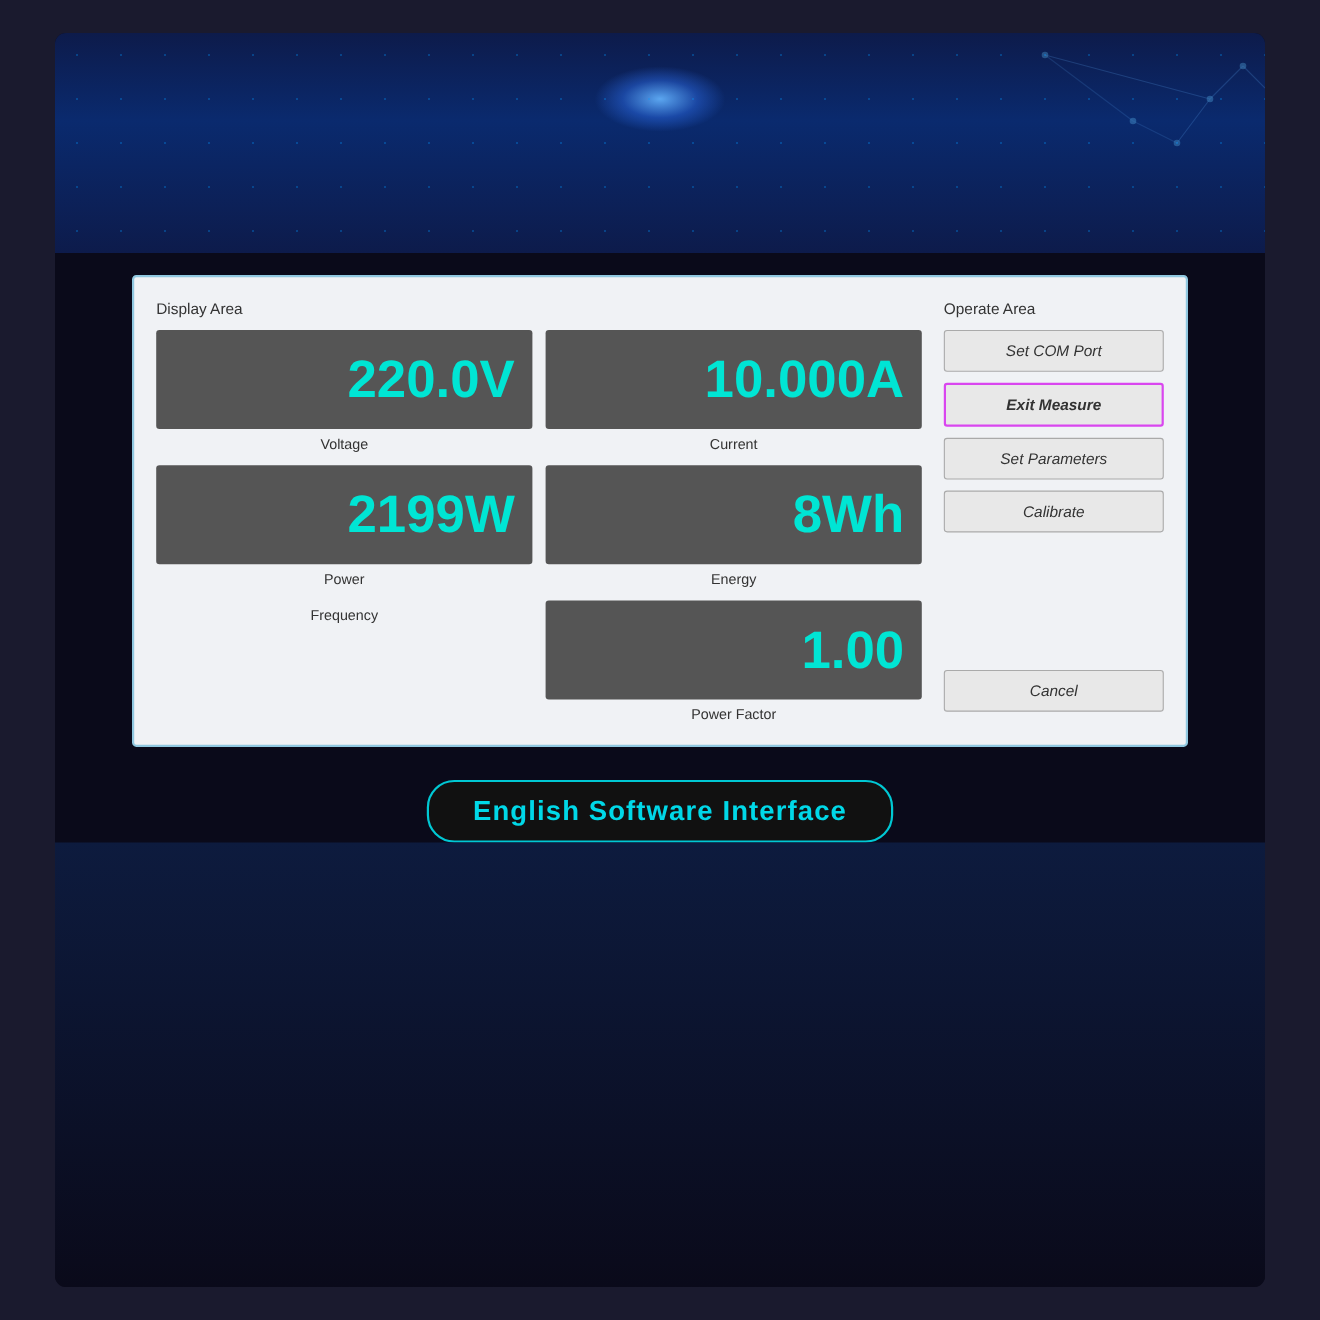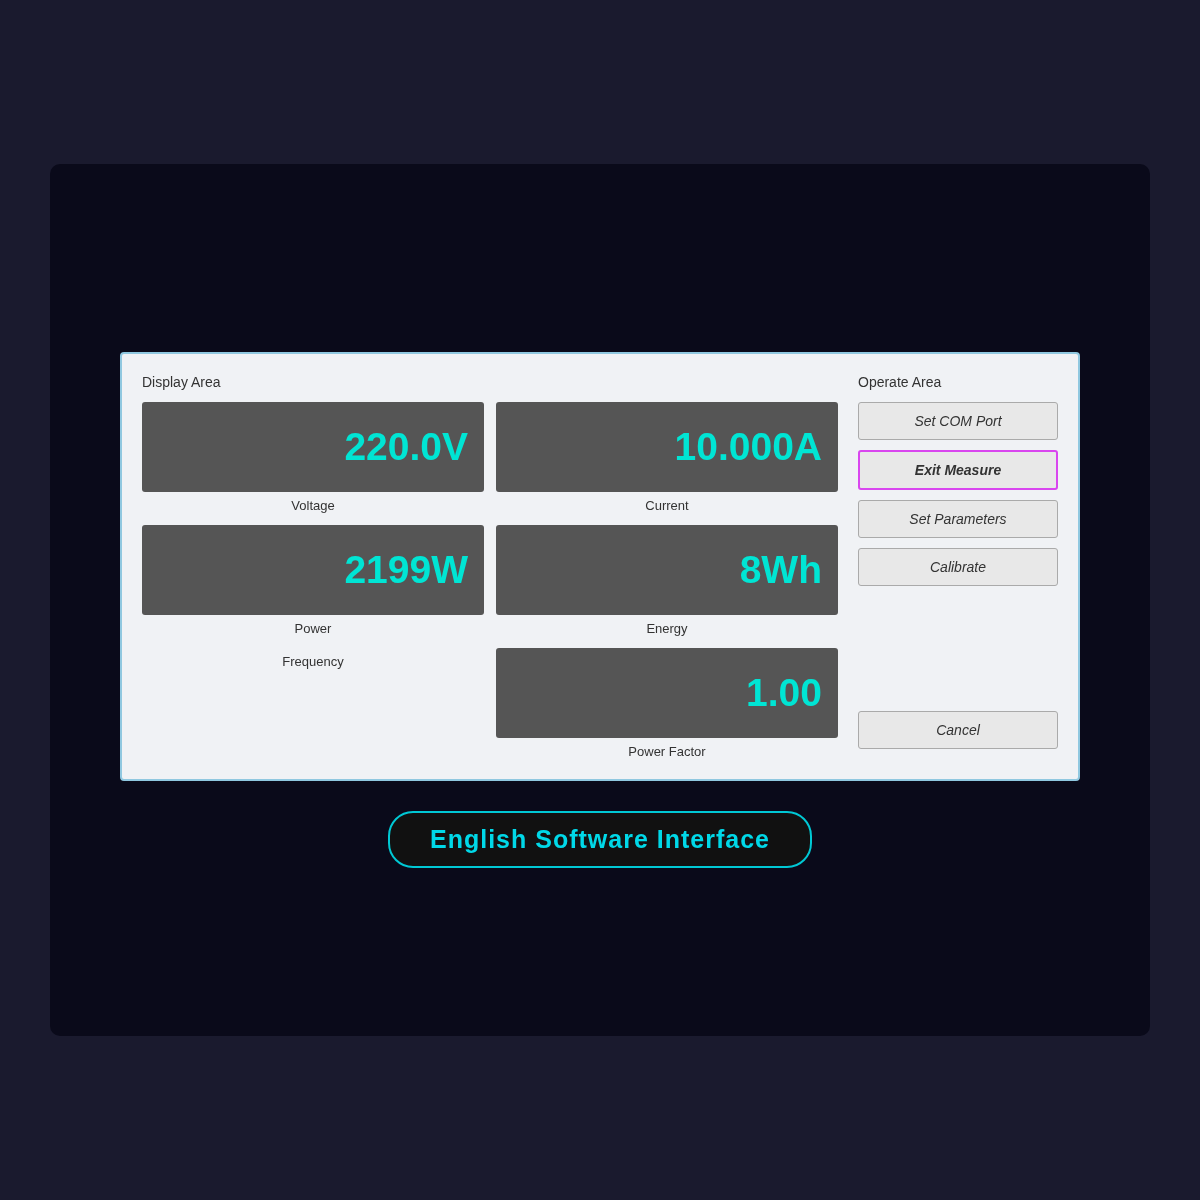--- a/index.html
+++ b/index.html
@@ -10,26 +10,26 @@
       background: #1a1a2e;
       display: flex;
       align-items: center;
       justify-content: center;
       font-family: Arial, sans-serif;
       overflow: hidden;
     }
 
     .outer-container {
       width: 1100px;
-      height: 872px;
+      height: 1140px;
       background: #0a0a1a;
       border-radius: 10px;
       position: relative;
       display: flex;
-      flex-direction: row;
+      flex-direction: column;
       align-items: center;
     }
 
     
     .header-banner {
       width: 100%;
       height: 200px;
       background: linear-gradient(180deg, #0d1b4b 0%, #0a2a6e 40%, #0d1b4b 100%);
       border-radius: 10px 10px 0 0;
       position: relative;
@@ -110,21 +110,21 @@
       background: #555;
       border-radius: 3px;
       display: flex;
       align-items: center;
       justify-content: flex-end;
       padding-right: 16px;
     }
 
     .metric-value {
       color: #00e5d4;
-      font-size: 39px;
+      font-size: 48px;
       font-weight: bold;
       font-family: 'Arial', sans-serif;
     }
 
     .metric-label {
       font-size: 13px;
       color: #333;
       margin-top: 6px;
     }
 

